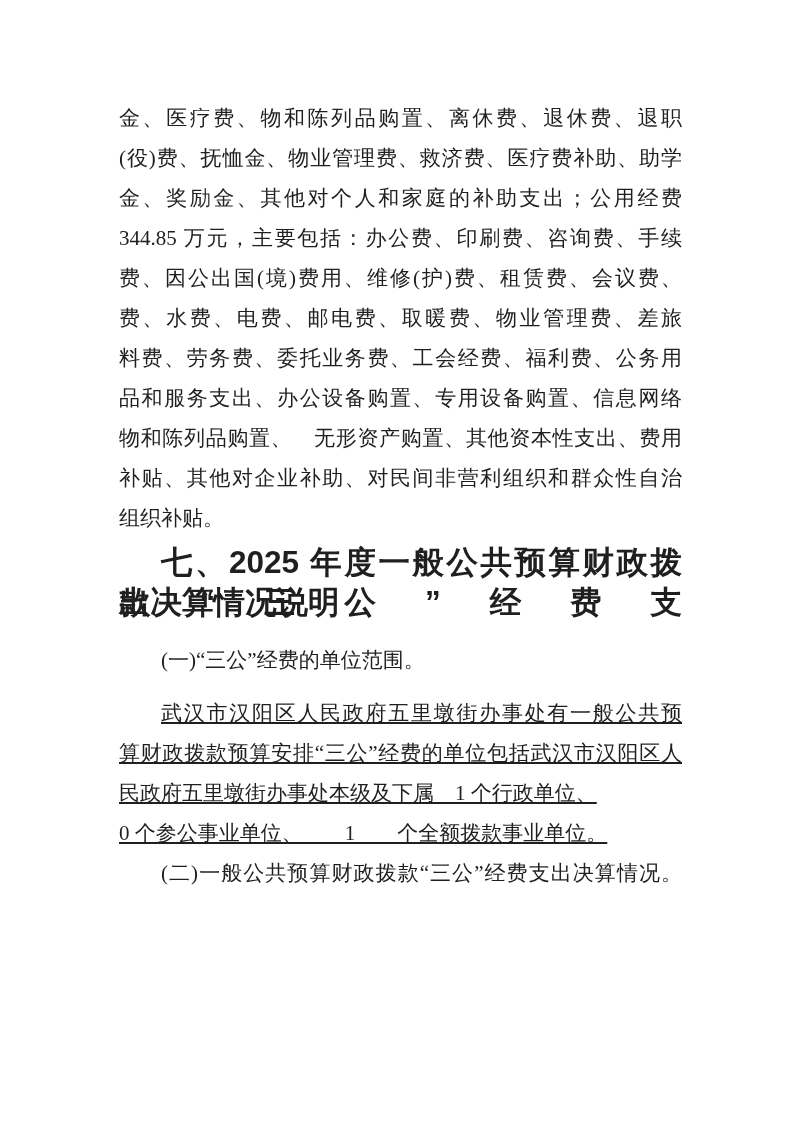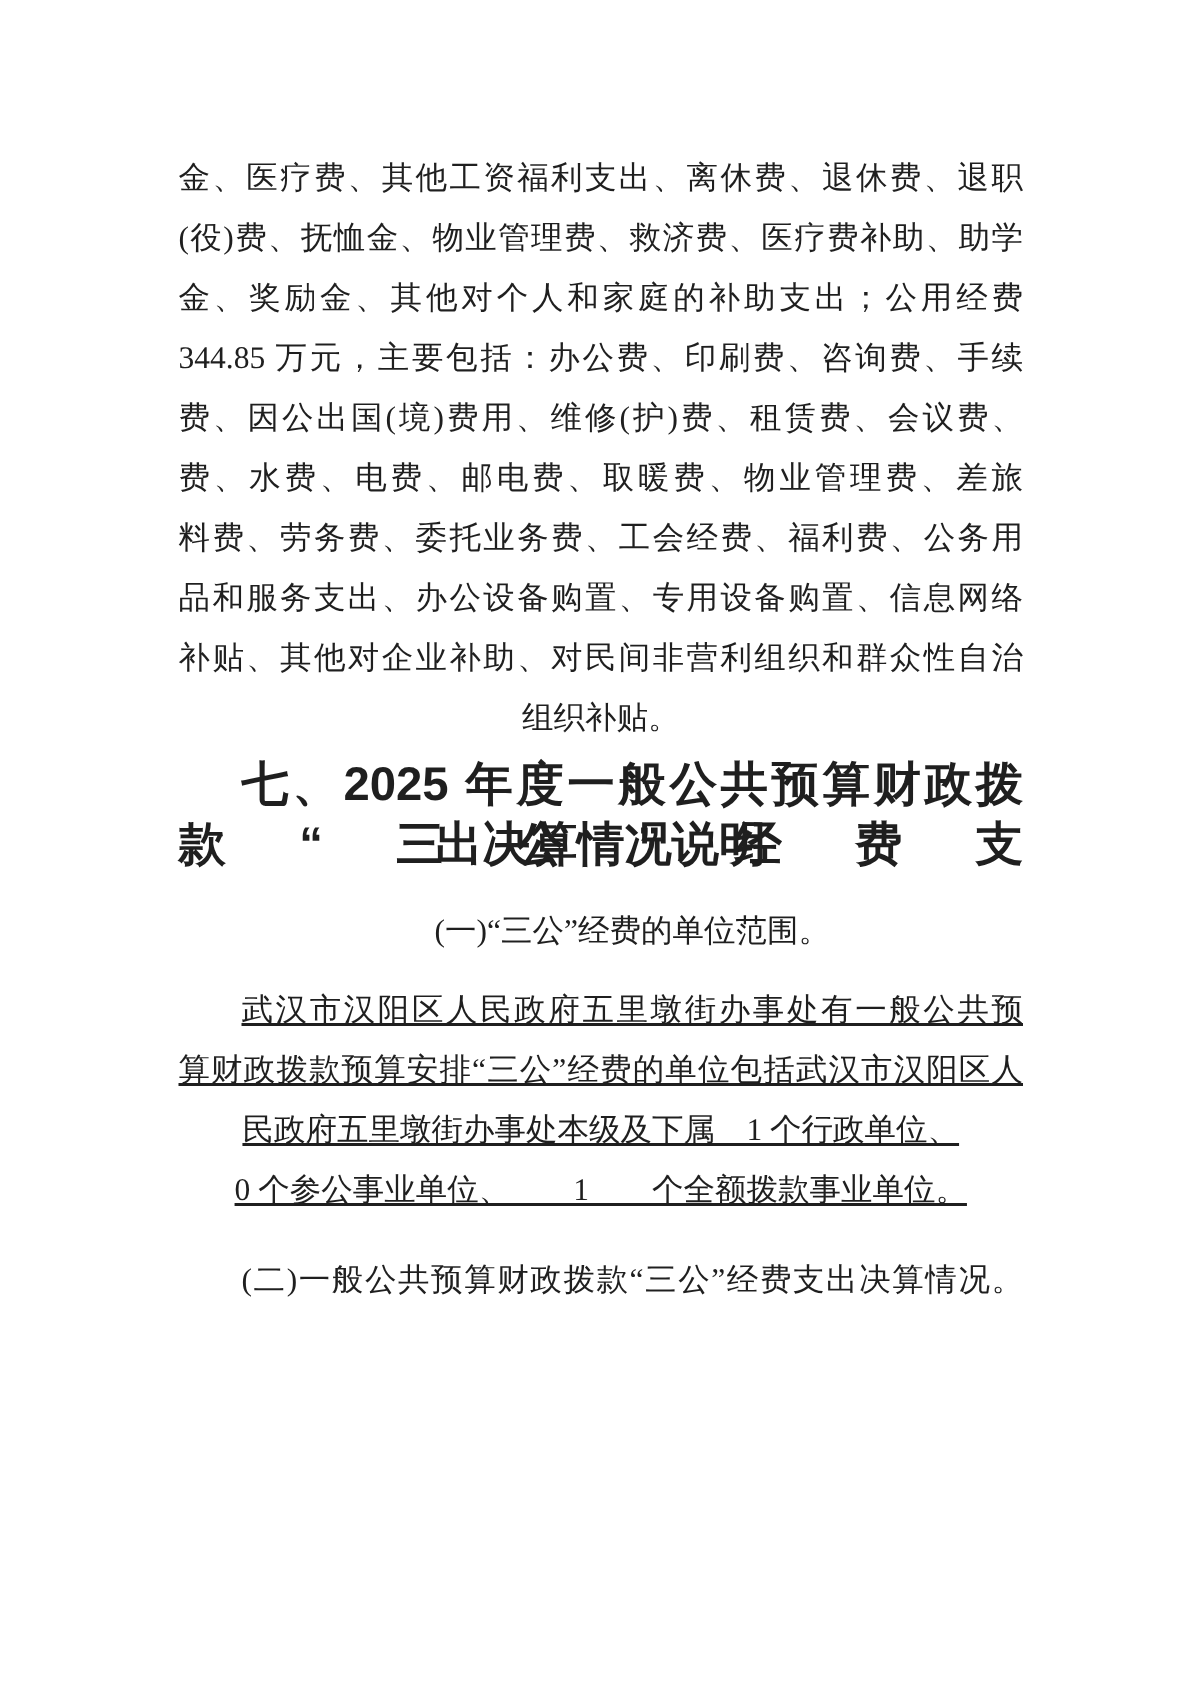--- a/index.html
+++ b/index.html
@@ -20,53 +20,54 @@
     font-size: 21px;
     overflow: hidden;
   }
   .para {
     margin: 0;
     padding: 0;
   }
   .line {
     height: 40px;
     line-height: 40px;
-    text-align: center;
+    text-align: left;
     white-space: nowrap;
   }
   .line.j {
     white-space: normal;
     text-align: justify;
     text-align-last: justify;
   }
   .line.ind {
     text-indent: 42px;
   }
   .heading .line {
     font-weight: 700;
     font-family: "Liberation Sans", "DejaVu Sans", sans-serif;
   }
   .heading { margin-top: 4px; }
   .section-one-title { margin-top: 18px; }
   .scope-para { margin-top: 13px; text-decoration: underline; }
-  .section-two-title { margin-top: 20px; }
+  .section-two-title { }
 </style>
 </head>
 <body>
 
 <div class="page" style="background: rgb(255, 255, 255); color: rgb(31, 31, 31);">
   <div class="para body-para">
-      <div class="line j">金、医疗费、其他工资福利支出、离休费、退休费、退职</div>
+      <div class="line j">金、医疗费、物和陈列品购置、离休费、退休费、退职</div>
       <div class="line j">(役)费、抚恤金、物业管理费、救济费、医疗费补助、助学</div>
       <div class="line j">金、奖励金、其他对个人和家庭的补助支出；公用经费</div>
       <div class="line j">344.85 万元，主要包括：办公费、印刷费、咨询费、手续</div>
       <div class="line j">费、因公出国(境)费用、维修(护)费、租赁费、会议费、</div>
       <div class="line j">费、水费、电费、邮电费、取暖费、物业管理费、差旅</div>
       <div class="line j">料费、劳务费、委托业务费、工会经费、福利费、公务用</div>
       <div class="line j">品和服务支出、办公设备购置、专用设备购置、信息网络</div>
+      <div class="line j">物和陈列品购置、　无形资产购置、其他资本性支出、费用</div>
       <div class="line j">补贴、其他对企业补助、对民间非营利组织和群众性自治</div>
       <div class="line">组织补贴。</div>
     </div>
 
   <h2 class="para heading">
       <div class="line j ind">七、2025 年度一般公共预算财政拨款“三公”经费支</div>
       <div class="line">出决算情况说明</div>
     </h2>
 
   <div class="para section-one-title">

